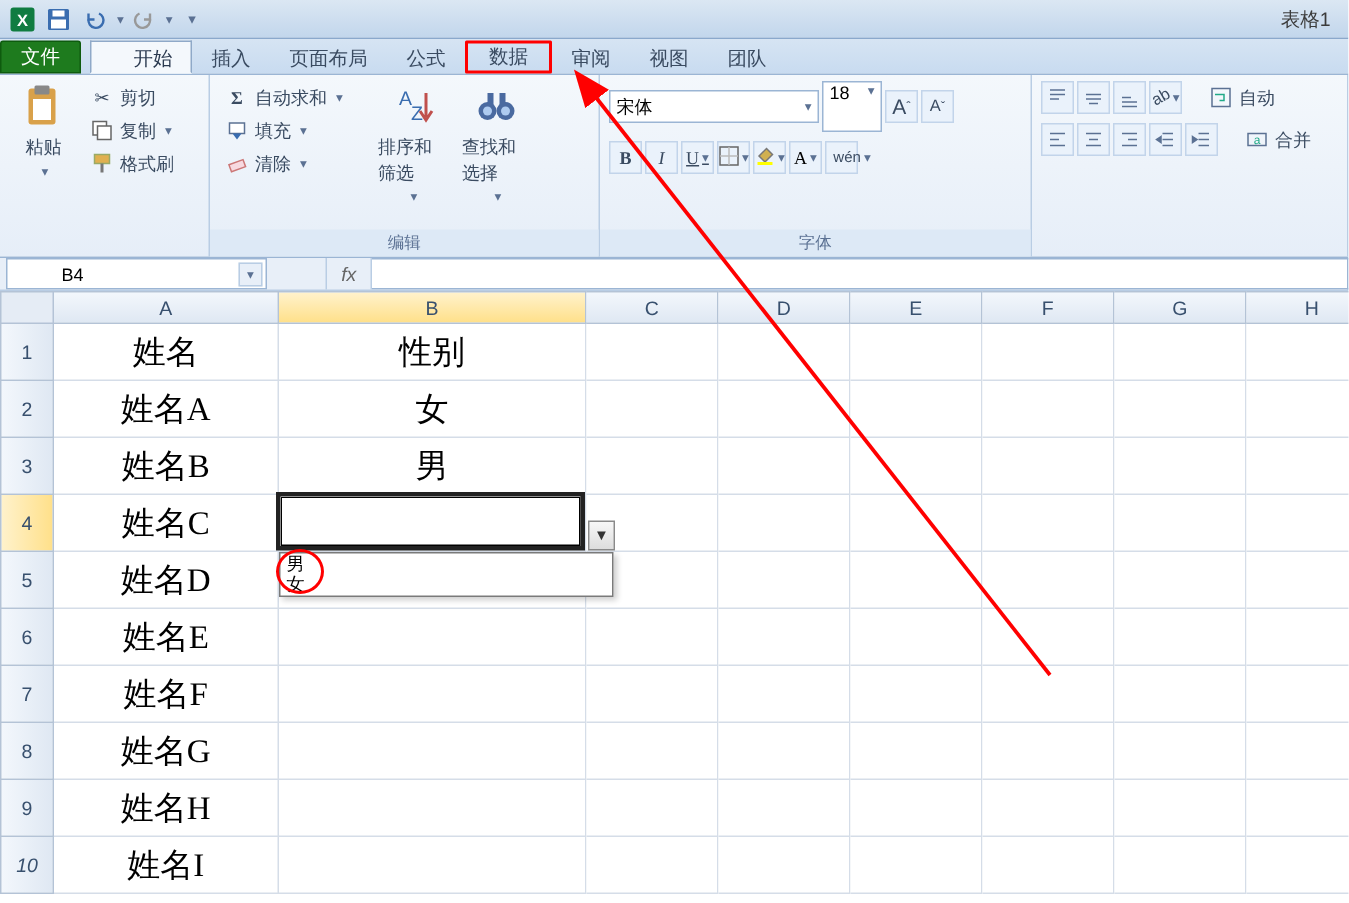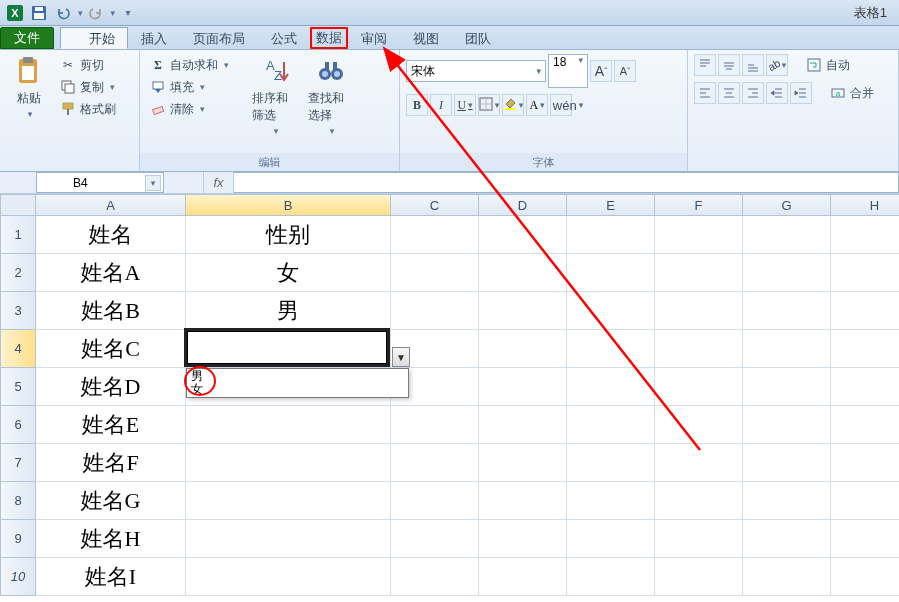--- a/index.html
+++ b/index.html
@@ -29,21 +29,21 @@
   }
   .tabbar .tab {
     padding: 3px 12px 3px 12px; font-size: 13px; color: #3a4b61; cursor: pointer;
     border: 1px solid transparent; border-bottom: none; height:22px; line-height:16px;
   }
   .tabbar .tab.active {
     background: #f4f8fc; border: 1px solid #8fa9c8; border-bottom: 1px solid #f4f8fc;
     color: #2b3a50;
     padding-left: 28px;
   }
-  .tabbar .tab.highlight { border: 2px solid #ff0000 !important; padding: 1px 4px; border-radius:1px; border-bottom:2px solid #ff0000 !important; }
+  .tabbar .tab.highlight { border: 2px solid #ff0000 !important; padding: 1px 14px; border-radius:1px; border-bottom:2px solid #ff0000 !important; }
 
   
   .ribbon {
     height: 122px; background: linear-gradient(to bottom, #f4f8fc, #e6eef8);
     border-bottom: 1px solid #9bb5d4; display: flex;
   }
   .group {
     border-right: 1px solid #b9cde4; height: 100%; display: flex; flex-direction: column;
   }
   .group-body { flex: 1; display: flex; align-items: flex-start; padding: 4px 6px; }
@@ -66,23 +66,23 @@
   .tiny-btn.italic { font-style:italic; font-family: "Times New Roman"; }
   .tiny-btn.underline { text-decoration: underline; font-family: "Times New Roman"; }
   .row { display:flex; gap:2px; align-items:center; }
 
   
   .formula-row {
     height: 22px; background: #e8eff8; border-bottom: 1px solid #b9cde4;
     display: flex; align-items: stretch;
   }
   .name-box {
-    width: 128px; background: #fff; border: 1px solid #9bb5d4;
+    width: 174px; background: #fff; border: 1px solid #9bb5d4;
     font-size: 12px; display: flex; align-items: center; padding-left: 36px;
-    position: relative; margin-left:36px;
+    position: relative; margin-left:4px;
   }
   .name-box .dd { position:absolute; right:2px; top:2px; width:16px; height:16px; border:1px solid #b9cde4; background:#e8eff8; display:flex; align-items:center; justify-content:center; font-size:9px; color:#5b7193;}
   .fx-sep {width:40px; border-right:1px solid #b9cde4;}
   .fx-label { width:30px; display:flex; align-items:center; justify-content:center; font-style: italic; font-size:13px; color:#666; border-right:1px solid #b9cde4;}
   .formula-input { flex:1; background:#fff; border:1px solid #9bb5d4; border-left:none;}
 
   
   .sheet { display:flex; height: calc(602px - 26px - 24px - 122px - 22px); }
   .corner { width: 36px; height: 22px; background:#e5ecf5; border:1px solid #b4c3d6; }
   .colheads { display:flex; height:22px; }
@@ -320,21 +320,21 @@
                 <rect x="2" y="11" width="10" height="2" fill="#ffff00"></rect>
               </svg></span>
           <span class="dropdown-ar">▾</span>
         </div>
         <div class="tiny-btn">
           <span style="font-family:serif;color:#000;">A</span>
           <span style="position:absolute;"></span>
           <span class="dropdown-ar">▾</span>
         </div>
         <div class="tiny-btn">
-          <span style="font-size:13px;margin-left:14px;">wén</span>
+          <span style="font-size:10px;margin-left:14px;">wén</span>
           <span class="dropdown-ar">▾</span>
         </div>
       </div>
     </div>
     <div class="group-label">字体</div>
   </div>
 
   <div class="group" style="flex:1;">
     <div class="group-body" style="flex-direction:column; gap:6px;">
       <div class="row">

